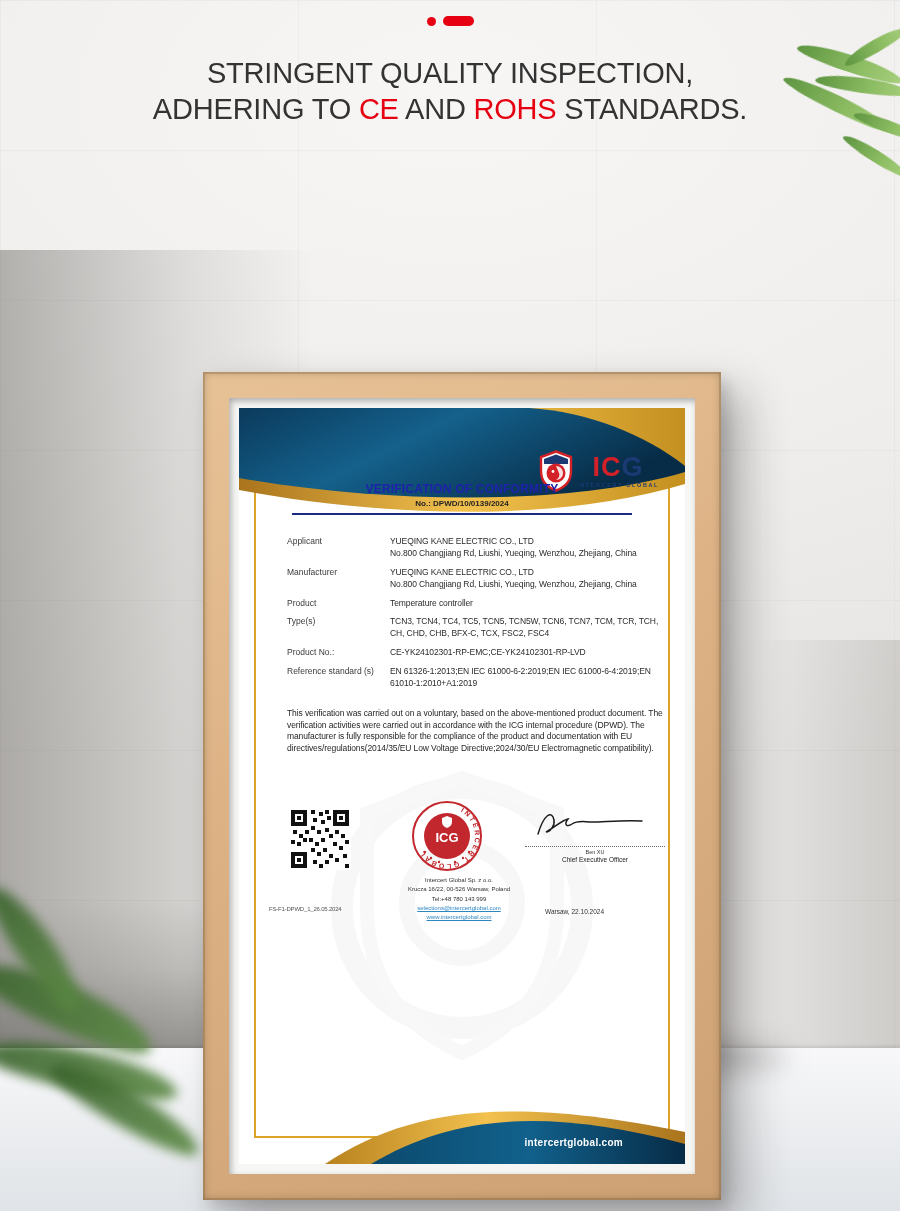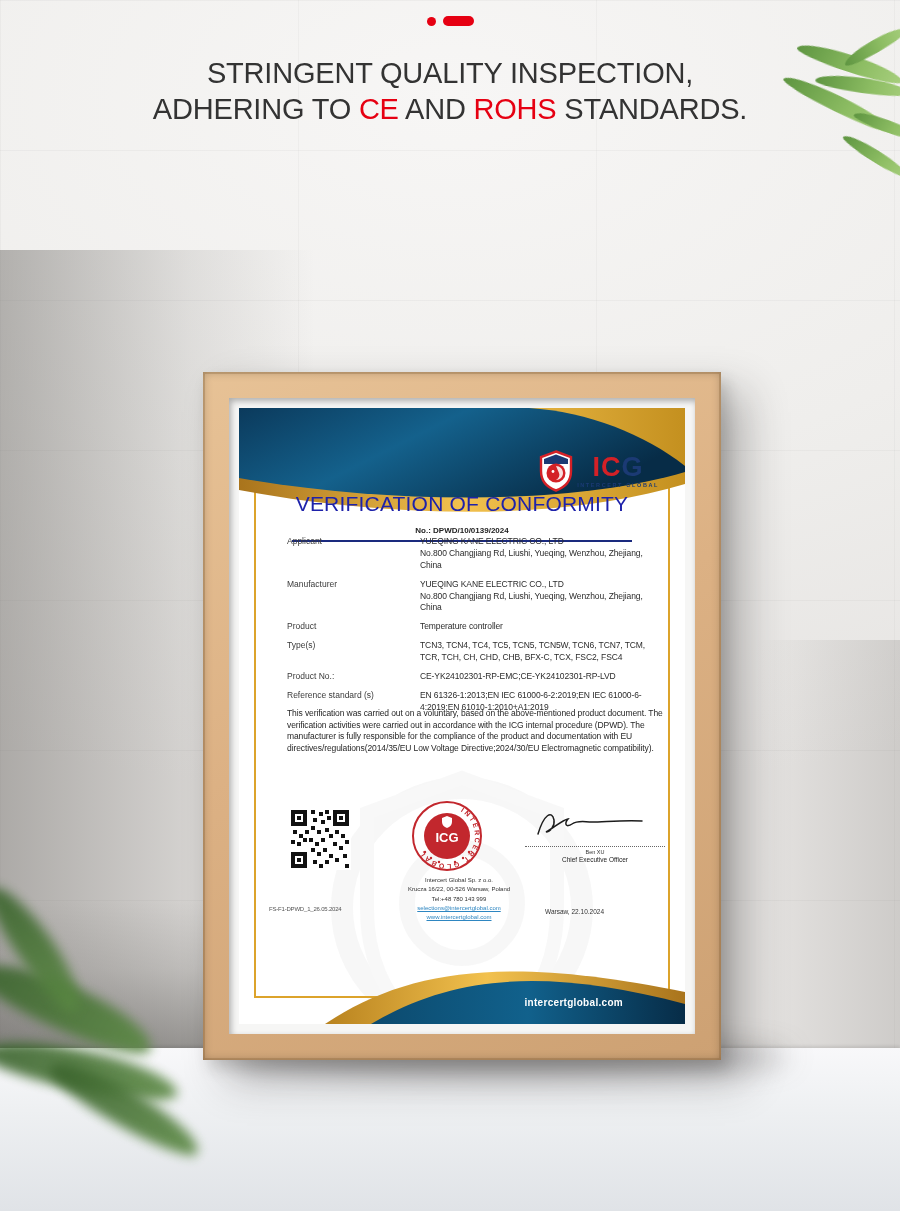--- a/index.html
+++ b/index.html
@@ -39,21 +39,21 @@
   .frame-ground-shadow{
     position:absolute;left:230px;top:1040px;width:560px;height:34px;border-radius:50%;
     background:rgba(60,58,55,0.35);filter:blur(14px);
   }
   
   .leaf{position:absolute;border-radius:50% 50% 50% 50%/60% 60% 40% 40%;}
   .plant-tr .leaf{background:linear-gradient(100deg,#5d9440,#8dbd63 60%,#a8cf7e);filter:blur(0.7px);}
   .plant-bl .leaf{background:linear-gradient(100deg,#39612c,#5c8a44);filter:blur(6px);opacity:0.9;}
   
   .frame{
-    position:absolute;left:203px;top:372px;width:518px;height:688px;
+    position:absolute;left:203px;top:372px;width:518px;height:828px;
     background:linear-gradient(155deg,#e7c296 0%,#dcb184 45%,#cda173 100%);
     box-shadow:inset 0 0 0 2px rgba(120,85,40,0.25), inset 0 0 10px rgba(0,0,0,0.25),
                24px 20px 40px rgba(40,38,35,0.30), 6px 8px 14px rgba(40,38,35,0.18);
   }
   .mat{
     position:absolute;inset:26px;background:#f6f6f5;
     box-shadow:inset 2px 3px 6px rgba(0,0,0,0.30);
   }
   .cert{
     position:absolute;inset:10px;background:#ffffff;overflow:hidden;
@@ -73,26 +73,26 @@
   }
   
   .logo{position:absolute;right:26px;top:42px;z-index:3;display:flex;align-items:center;gap:3px;}
   .logo-txt{display:flex;flex-direction:column;align-items:center;line-height:1;}
   .logo-word{font-size:27px;font-weight:800;letter-spacing:1px;}
   .logo-word .ic{color:#d42127;}
   .logo-word .g{color:#1b3a74;}
   .logo-sub{font-size:5.5px;font-weight:bold;color:#1b3a74;letter-spacing:1.6px;margin-top:2px;}
   
   .cert-title{position:absolute;left:0;right:0;top:74px;text-align:center;z-index:3;}
-  .cert-title h2{margin:10px;font-size:21px;font-weight:400;color:#1e22aa;letter-spacing:0.2px;}
+  .cert-title h2{margin:0;font-size:12px;font-weight:700;color:#1e22aa;letter-spacing:0.2px;}
   .cert-no{font-size:8px;font-weight:bold;color:#222;margin-top:3px;}
   .cert-hr{width:340px;height:2px;background:#1a2a7e;margin:5px auto 0 auto;}
   
   .rows{position:absolute;left:48px;right:26px;top:128px;z-index:3;}
-  .row{display:flex;margin-bottom:7px;gap:30px;}
+  .row{display:flex;margin-bottom:7px;}
   .row .lbl{width:103px;flex:0 0 103px;font-size:8.5px;color:#3a3a3a;}
   .row .val{flex:1;font-size:8.5px;color:#2b2b2b;line-height:1.4;letter-spacing:-0.1px;}
   .row .val .l2{display:block;}
   .body-par{
     position:absolute;left:48px;width:376px;top:300px;z-index:3;
     font-size:8.5px;line-height:1.38;color:#262626;letter-spacing:-0.1px;
   }
   .dates{position:absolute;left:48px;right:30px;top:368px;z-index:3;display:flex;font-size:8.5px;color:#222;}
   .dates .d1{width:158px;}
   .dates .d2{width:128px;}

